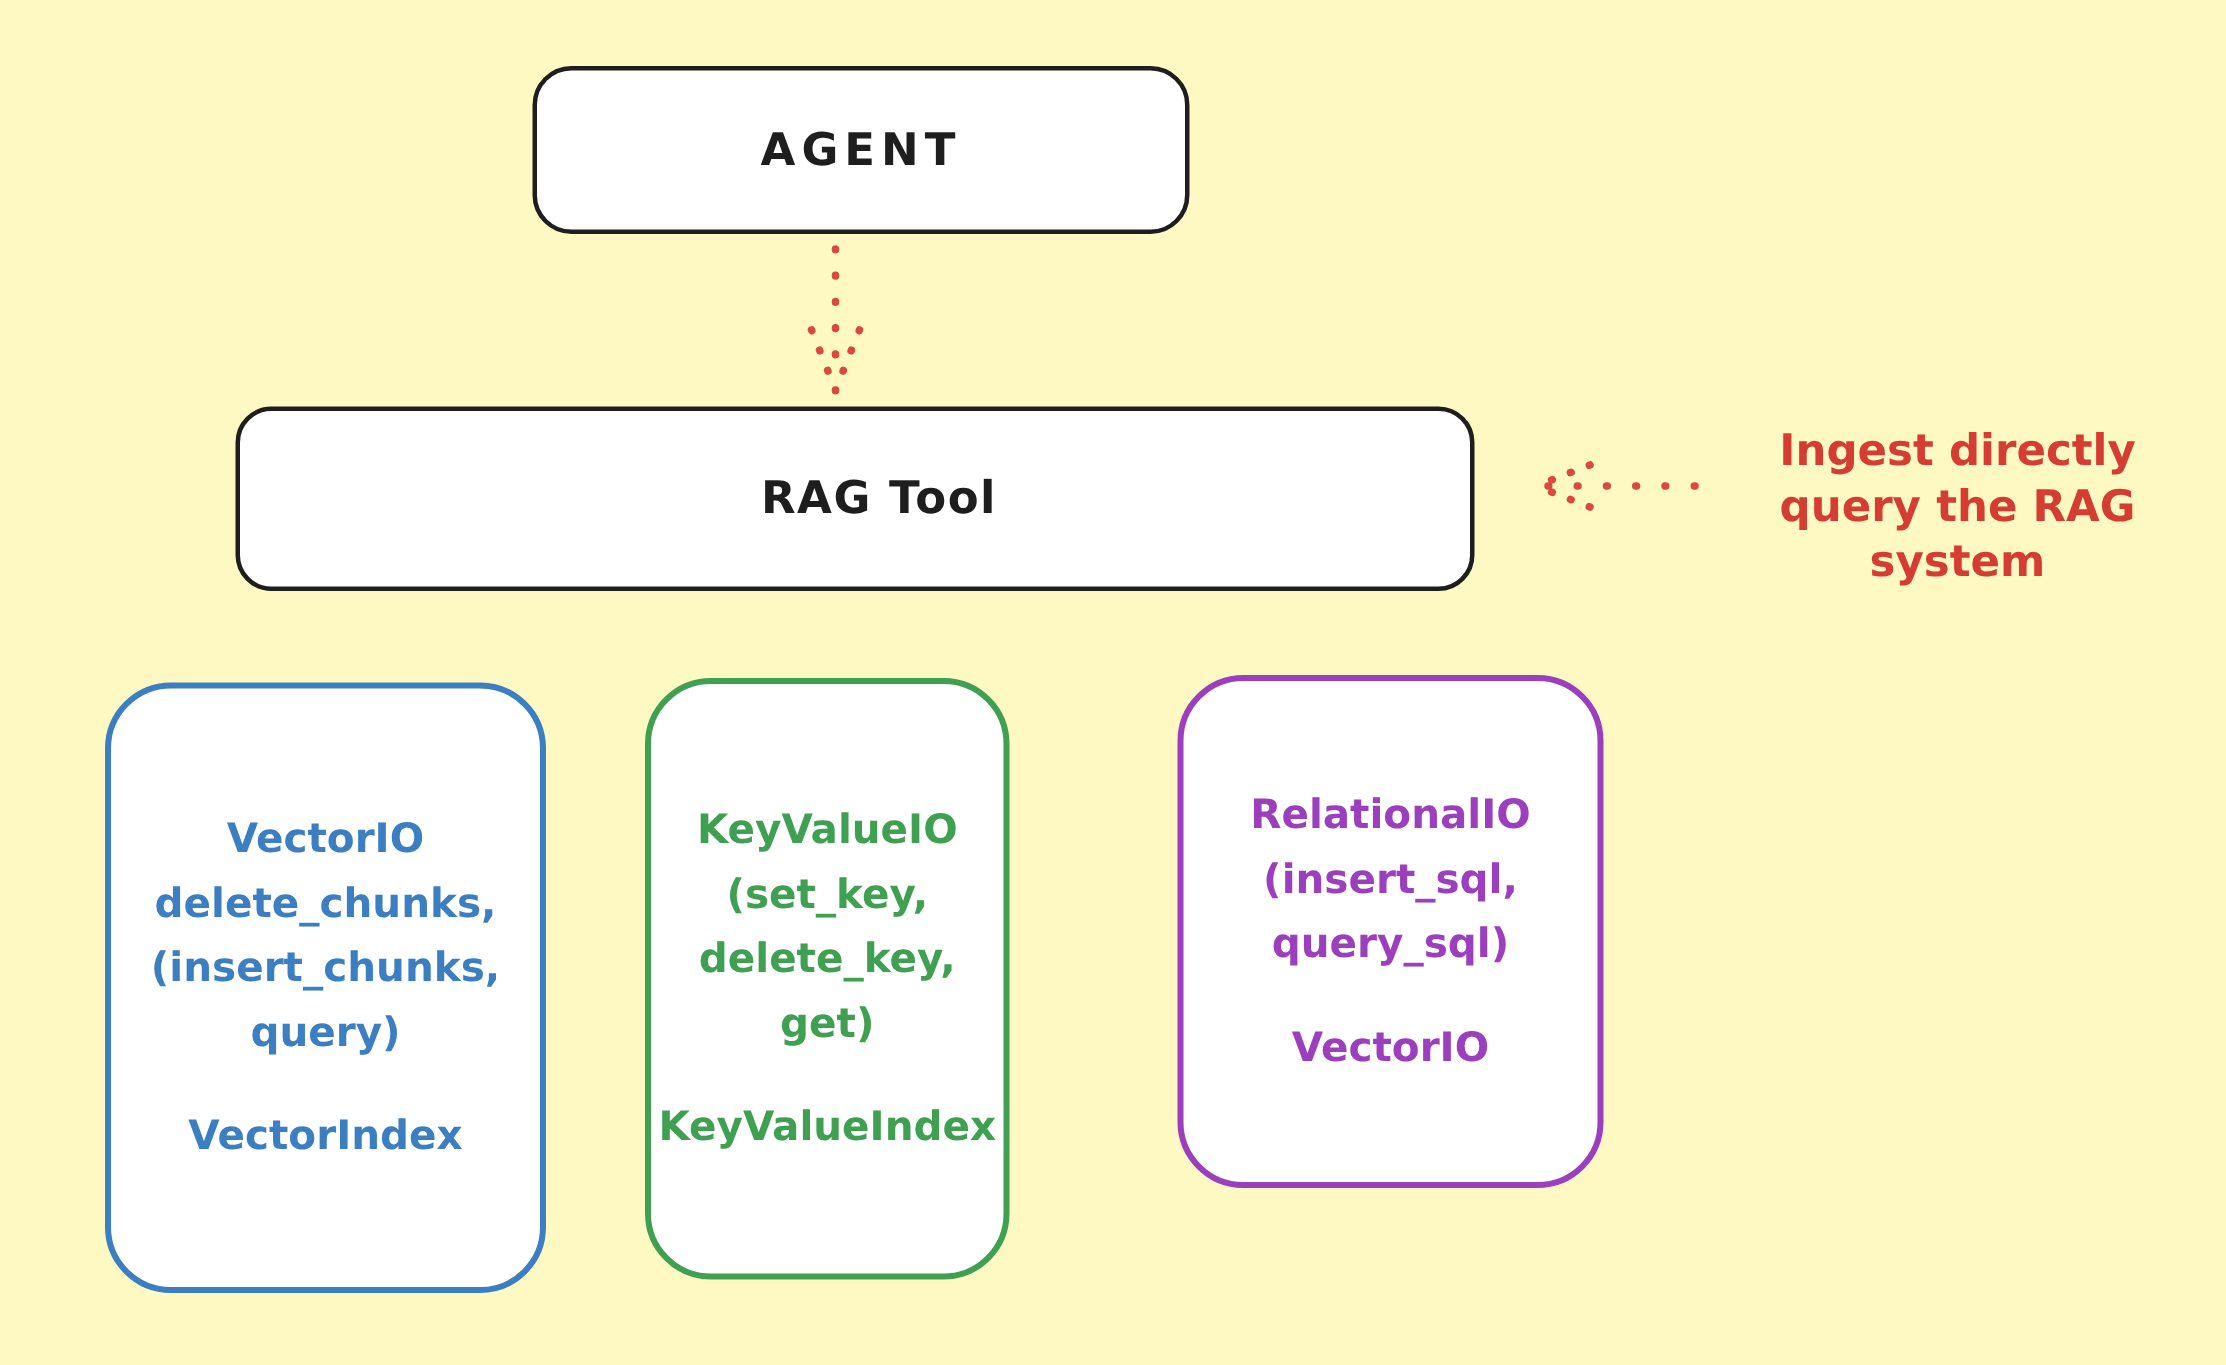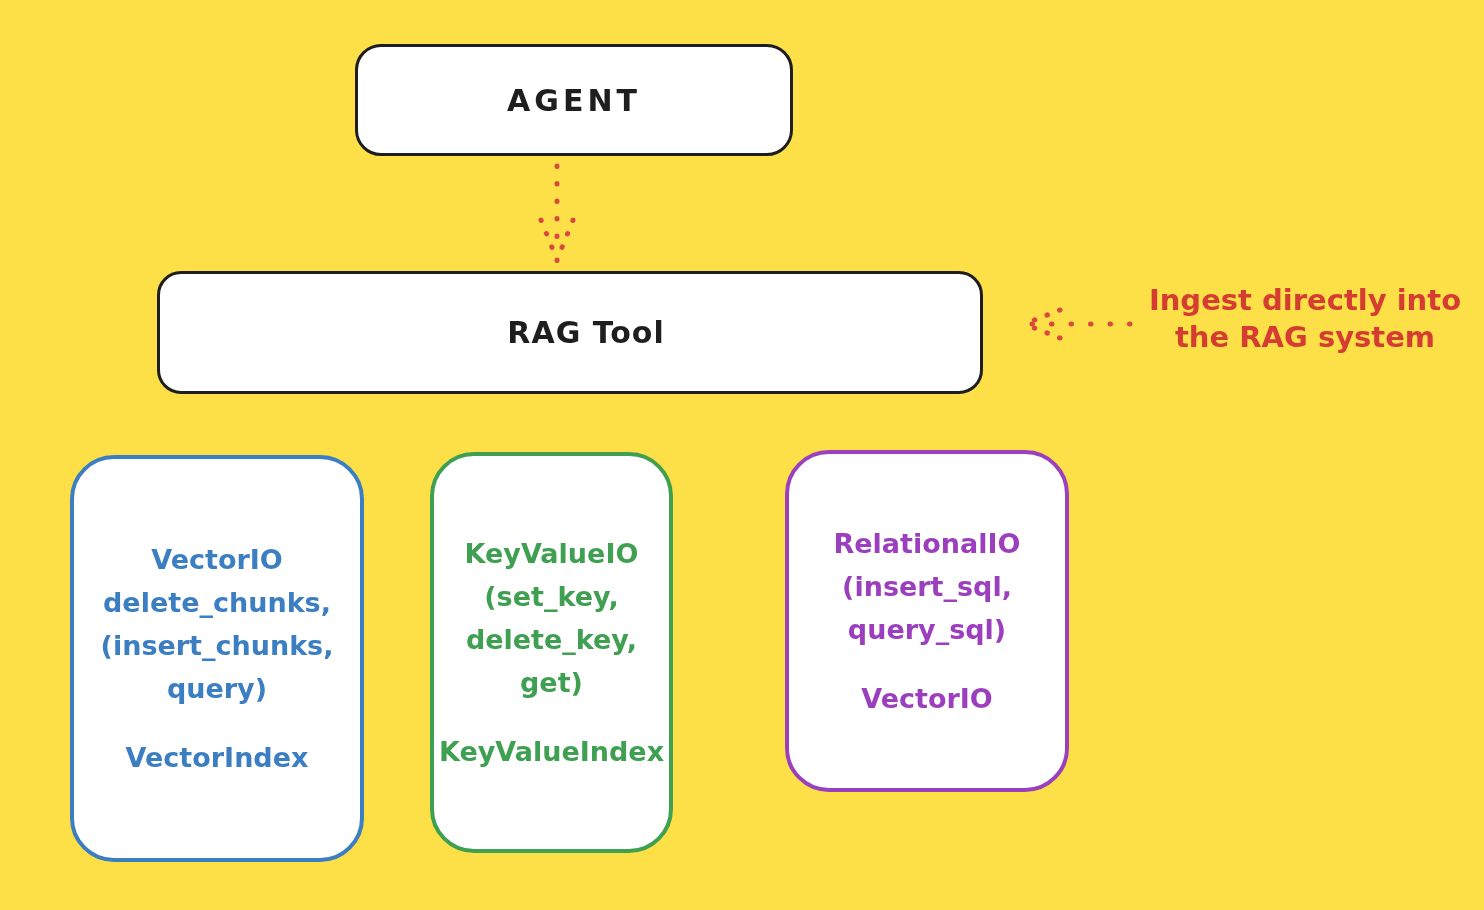--- a/index.html
+++ b/index.html
@@ -5,21 +5,21 @@
   html, body {
     margin: 0;
     padding: 0;
     background: #ffffff;
     font-family: "DejaVu Sans", "Liberation Sans", sans-serif;
   }
   .canvas {
     position: relative;
     width: 1484px;
     height: 910px;
-    background: #fde047;
+    background: #fef9c3;
     overflow: hidden;
   }
   .node {
     position: absolute;
     box-sizing: border-box;
     background: #ffffff;
     display: flex;
     align-items: center;
     justify-content: center;
   }
@@ -100,21 +100,21 @@
 
   <svg class="arrow-svg arrow-h" width="120" height="44" viewBox="0 0 120 44">
     <g stroke="#d9493d" stroke-width="5" stroke-linecap="round" fill="none">
       <line x1="114" y1="22" x2="14" y2="22" stroke-dasharray="0.5 19"></line>
       <line x1="44" y1="8" x2="8" y2="22" stroke-dasharray="0.5 13"></line>
       <line x1="44" y1="36" x2="8" y2="22" stroke-dasharray="0.5 13"></line>
     </g>
   </svg>
 
   <div class="annotation">
-    <span class="line">Ingest directly into</span>
+    <span class="line">Ingest directly query</span>
     <span class="line">the RAG system</span>
   </div>
 
   <div class="node storage-box box-vector" style="--c: #3b7ec2;">
     <span class="line">VectorIO</span>
     <span class="line">delete_chunks,</span>
     <span class="line">(insert_chunks,</span>
     <span class="line">query)</span>
     <span class="index-label">VectorIndex</span>
   </div>

